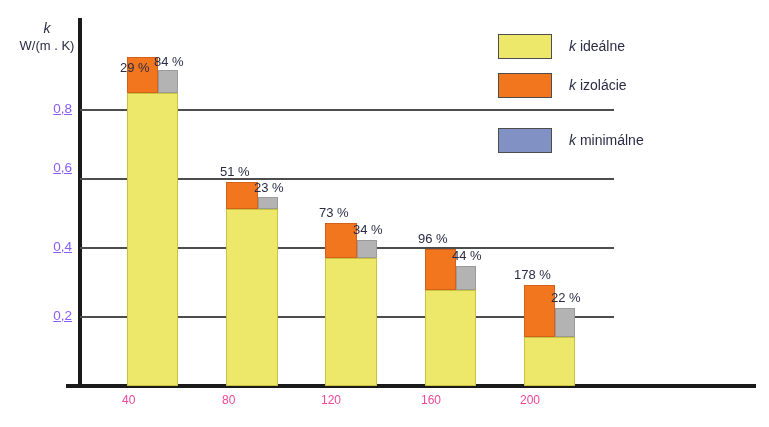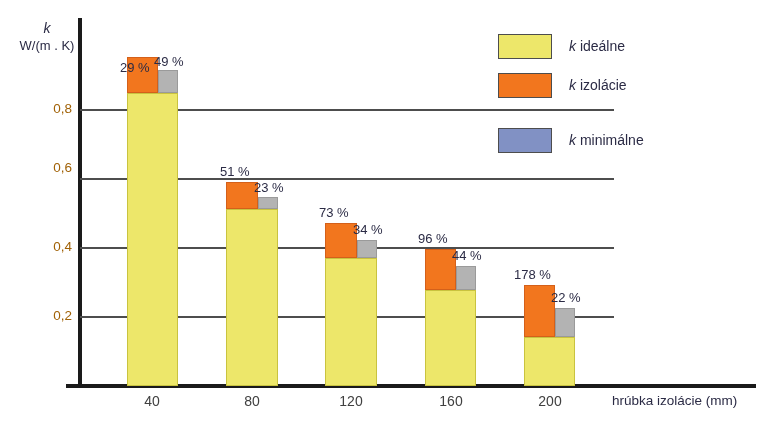--- a/index.html
+++ b/index.html
@@ -63,30 +63,31 @@
   .y-axis-title .k-sym {
     font-style: italic;
     display: block;
     font-size: 14px;
   }
   .y-tick-label {
     position: absolute;
     width: 36px;
     text-align: right;
     left: 36px;
-    color: #a16207;
+    color: #8b5cf6;
     font-size: 13.5px;
+    text-decoration: underline;
   }
   .x-tick-label {
     position: absolute;
     top: 393px;
     width: 60px;
-    text-align: center;
-    color: #404040;
-    font-size: 14px;
+    text-align: left;
+    color: #ec4899;
+    font-size: 12px;
   }
   .x-axis-title {
     position: absolute;
     top: 393px;
     left: 612px;
     color: #2b2b45;
     font-size: 13.5px;
     white-space: nowrap;
   }
 
@@ -168,21 +169,21 @@
     <div class="y-tick-label" style="top:308px;">0,2</div>
 
     <div class="bar-group">
 
       <div class="seg seg-ideal" style="left:127px; top:93px; width:51px; height:293px; background:#EDE76A;"></div>
 
       <div class="seg seg-max" style="left:127px; top:57px; width:31px; height:36px; background:#F2761E;"></div>
 
       <div class="seg seg-min" style="left:158px; top:70px; width:20px; height:23px; background:#B3B3B3;"></div>
       <div class="bar-label" style="left:120px; top:40px;margin-top:20px;">29 %</div>
-      <div class="bar-label" style="left:154px; top:54px;">49 %</div>
+      <div class="bar-label" style="left:154px; top:54px;">84 %</div>
     </div>
 
     <div class="bar-group">
 
       <div class="seg seg-ideal" style="left:226px; top:209px; width:52px; height:177px; background:#EDE76A;"></div>
 
       <div class="seg seg-max" style="left:226px; top:182px; width:32px; height:27px; background:#F2761E;"></div>
 
       <div class="seg seg-min" style="left:258px; top:197px; width:20px; height:12px; background:#B3B3B3;"></div>
       <div class="bar-label" style="left:220px; top:164px;text-align:center;">51 %</div>
@@ -221,21 +222,20 @@
       <div class="bar-label" style="left:514px; top:267px;">178 %</div>
       <div class="bar-label" style="left:551px; top:290px;">22 %</div>
     </div>
 
     <div class="x-tick-label" style="left:122px;">40</div>
     <div class="x-tick-label" style="left:222px;">80</div>
     <div class="x-tick-label" style="left:321px;">120</div>
     <div class="x-tick-label" style="left:421px;">160</div>
     <div class="x-tick-label" style="left:520px;">200</div>
 
-    <div class="x-axis-title">hrúbka izolácie (mm)</div>
 
     <div class="legend">
 
       <div class="legend-row" style="top:0px;">
         <span class="legend-swatch" style="background:#EDE76A;"></span>
         <span class="legend-text"><span class="k-sym">k</span><span> ideálne</span></span>
       </div>
 
       <div class="legend-row" style="top:39px;">
         <span class="legend-swatch" style="background:#F2761E;"></span>

